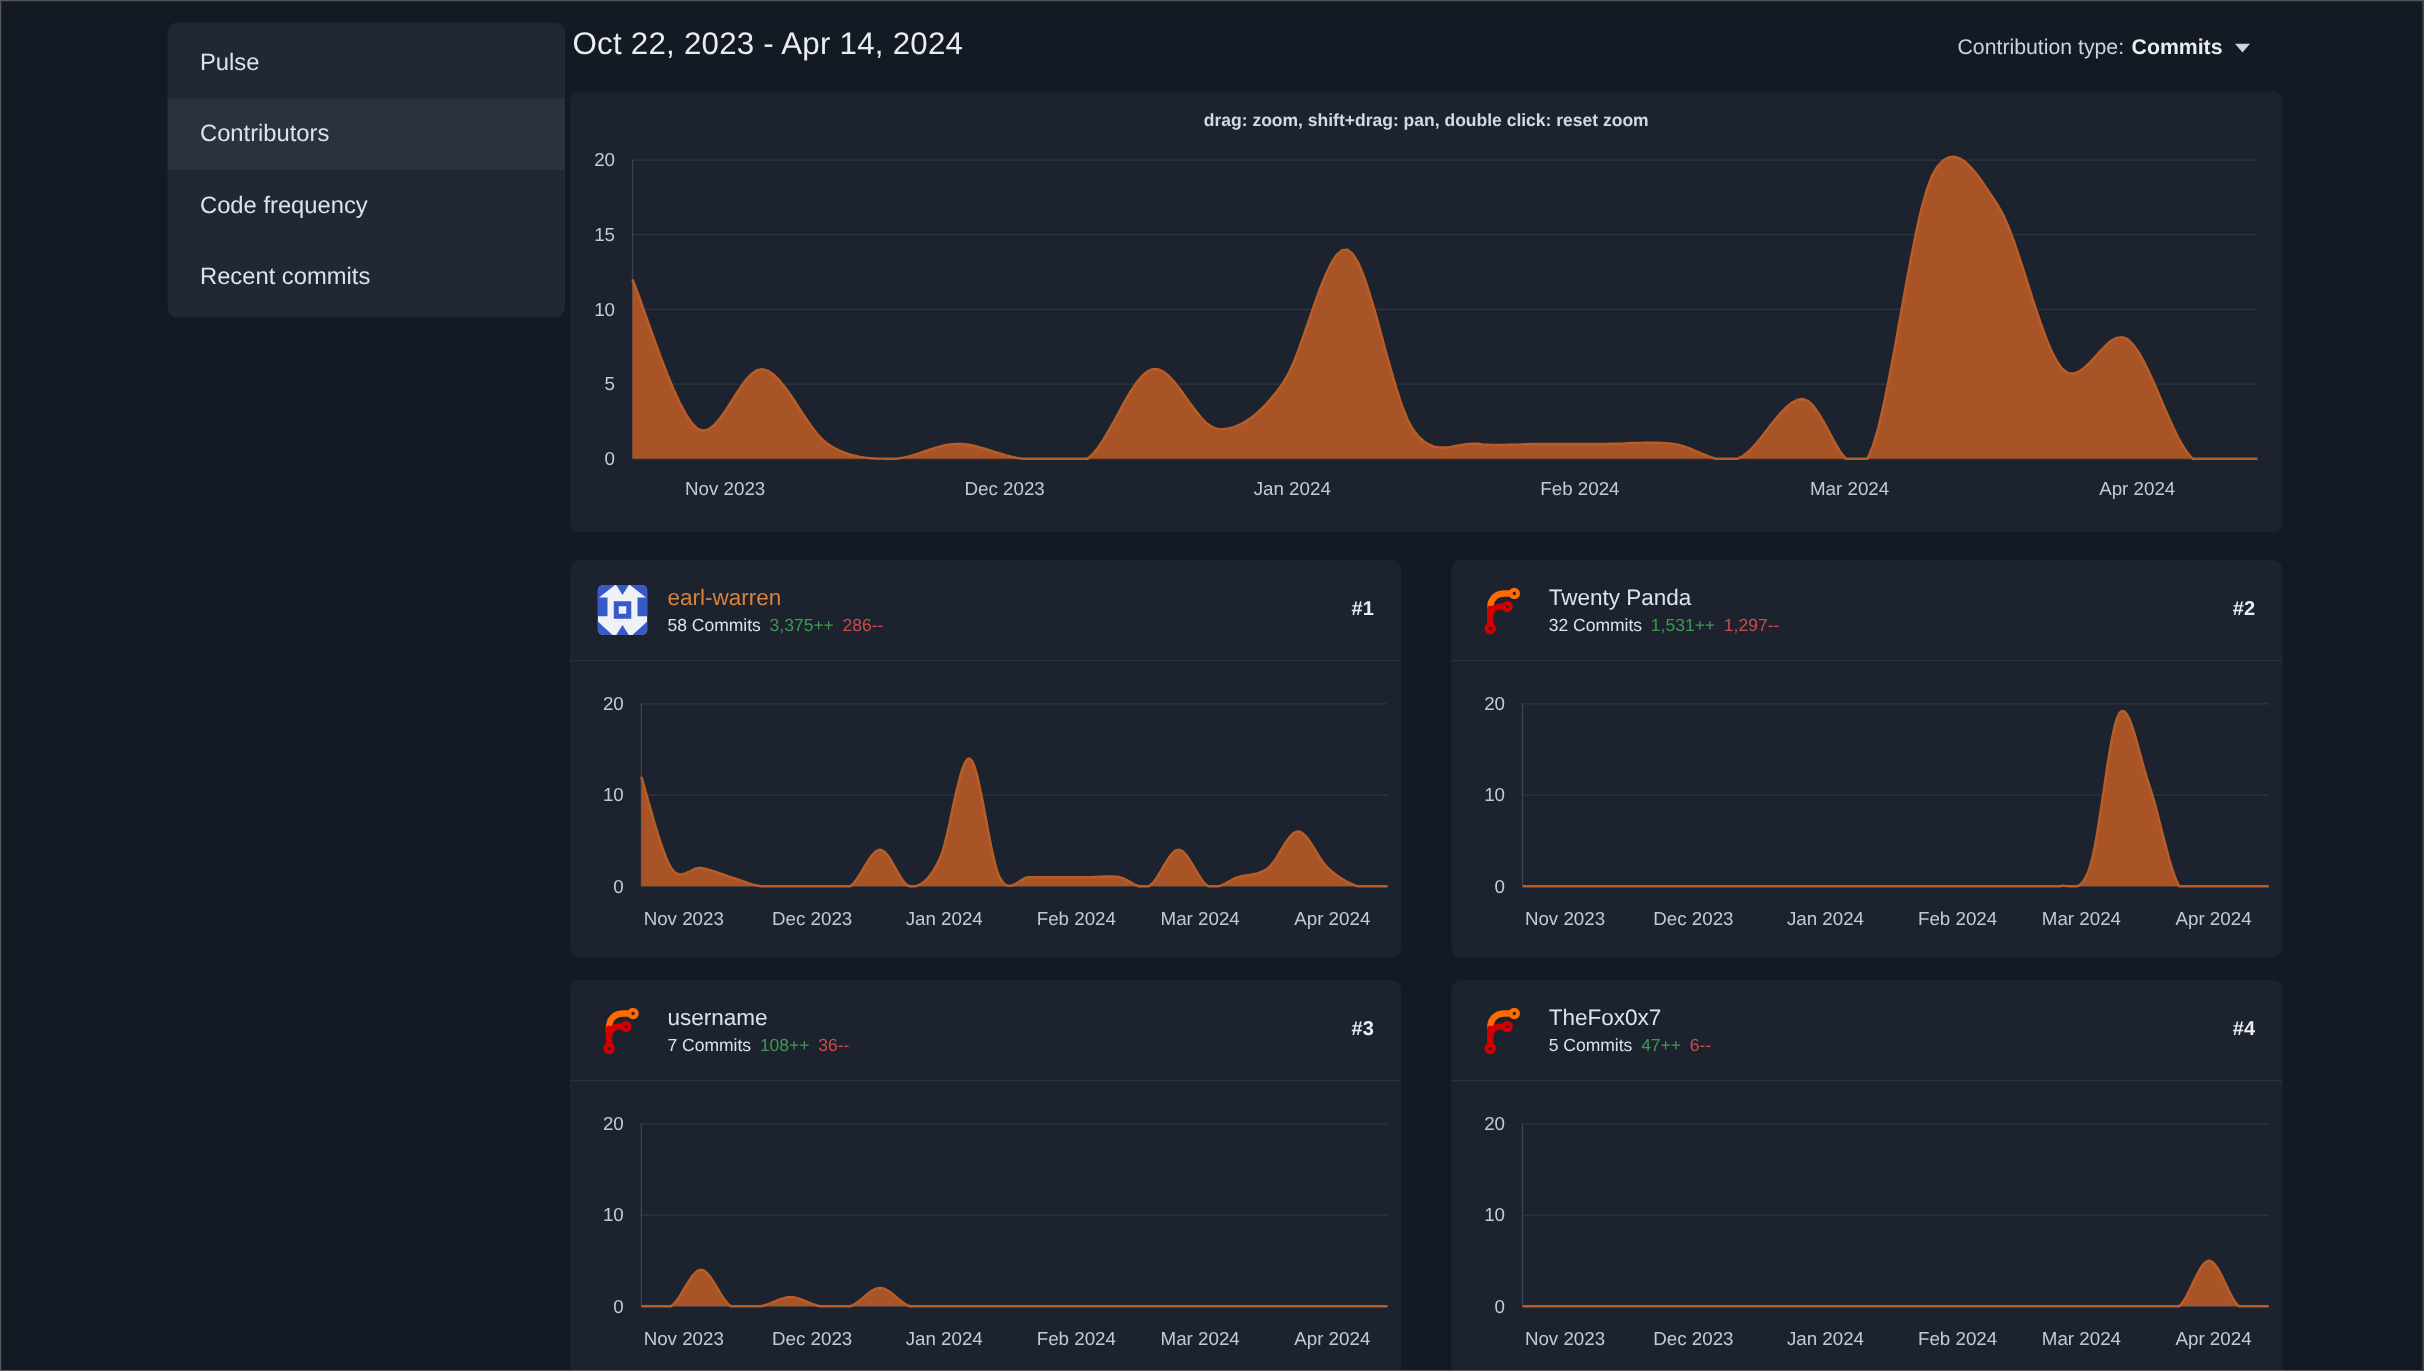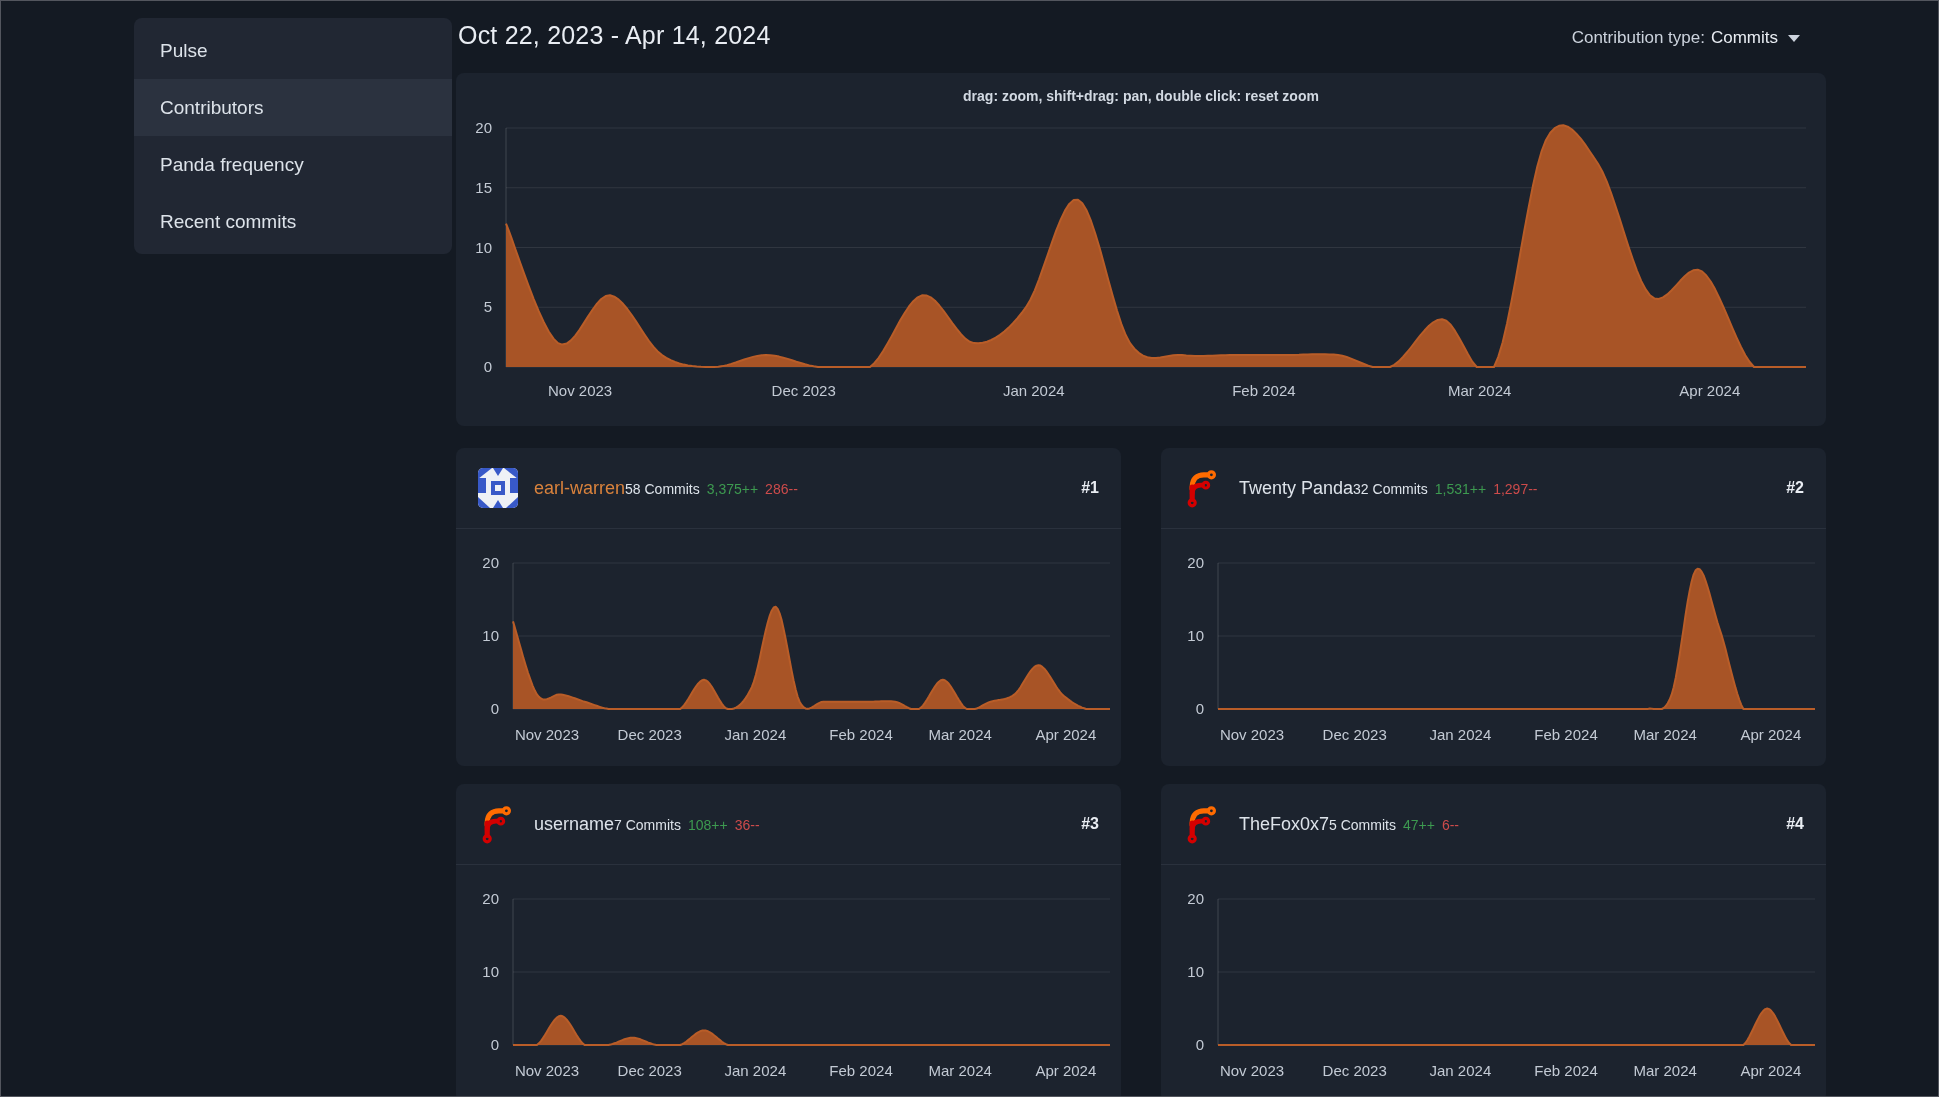--- a/index.html
+++ b/index.html
@@ -27,47 +27,47 @@
   
   .content { position:absolute; left:455px; top:0; width:1370px; }
   .content-header { position:relative; height:72px; }
   .date-range { position:absolute; left:2px; top:20px; font-size:25px; font-weight:400; color:var(--heading); letter-spacing:.2px; }
   .dropdown {
     position:absolute; right:8px; top:13px; height:47px; padding:0 18px;
     background:var(--dd-bg); border:1px solid var(--dd-border); border-radius:7px;
     color:var(--muted); font-size:17px; font-family:inherit;
     display:flex; align-items:center; gap:6px; cursor:pointer;justify-content:center;
   }
-  .dropdown b { color:var(--heading); font-weight:400; }
+  .dropdown b { color:var(--heading); font-weight:700; }
   .caret { width:0; height:0; border-left:6px solid transparent; border-right:6px solid transparent; border-top:7px solid var(--muted); margin-left:4px; margin-top:2px; }
   .main-card { height:353px; background:var(--card-bg); border-radius:8px; }
   .hint { height:42px; padding-top:15px; text-align:center; font-size:14px; font-weight:700; color:var(--hint); }
   svg.chart { display:block; }
   svg.chart text.axis { fill:var(--axis-text); font-size:15px; font-family:"Liberation Sans",sans-serif; }
   
   .grid { margin-top:22px; display:grid; grid-template-columns:665px 665px; column-gap:40px; row-gap:18px; }
   .card { height:318px; background:var(--card-bg); border-radius:8px; overflow:hidden; }
   .card-header { height:81px; display:flex; align-items:center; padding:0 22px; border-bottom:1px solid var(--divider); }
   .avatar { width:40px; height:40px; border-radius:5px; overflow:hidden; flex:0 0 40px; margin-right:16px; cursor:pointer; }
   .avatar svg { display:block; width:40px; height:40px; }
-  .meta { display:flex; justify-content:flex-start; }
+  .meta { display:flex; flex-direction:column; justify-content:flex-start; }
   .name { font-size:18px; color:var(--text); text-decoration:none; line-height:1.15; cursor:pointer; }
   .name.link-colored { color:var(--link-orange); }
   .stats { margin-top:3px; font-size:14px; font-weight:400; color:var(--text); }
   .stats .add { color:var(--green); margin-left:7px; }
   .stats .del { color:var(--red); margin-left:7px; }
   .rank { margin-left:auto; font-size:16px; font-weight:700; color:var(--heading); }
 </style>
 </head>
 <body>
 
 <nav class="sidebar">
   <div class="nav-item">Pulse</div>
   <div class="nav-item active">Contributors</div>
-  <div class="nav-item">Panda frequency</div>
+  <div class="nav-item">Code frequency</div>
   <div class="nav-item">Recent commits</div>
 </nav>
 
 <main class="content">
 
   <div class="content-header">
     <h2 class="date-range">Oct 22, 2023 - Apr 14, 2024</h2>
     <button class="dropdown">
       <span>Contribution type:</span>
       <b>Commits</b>

